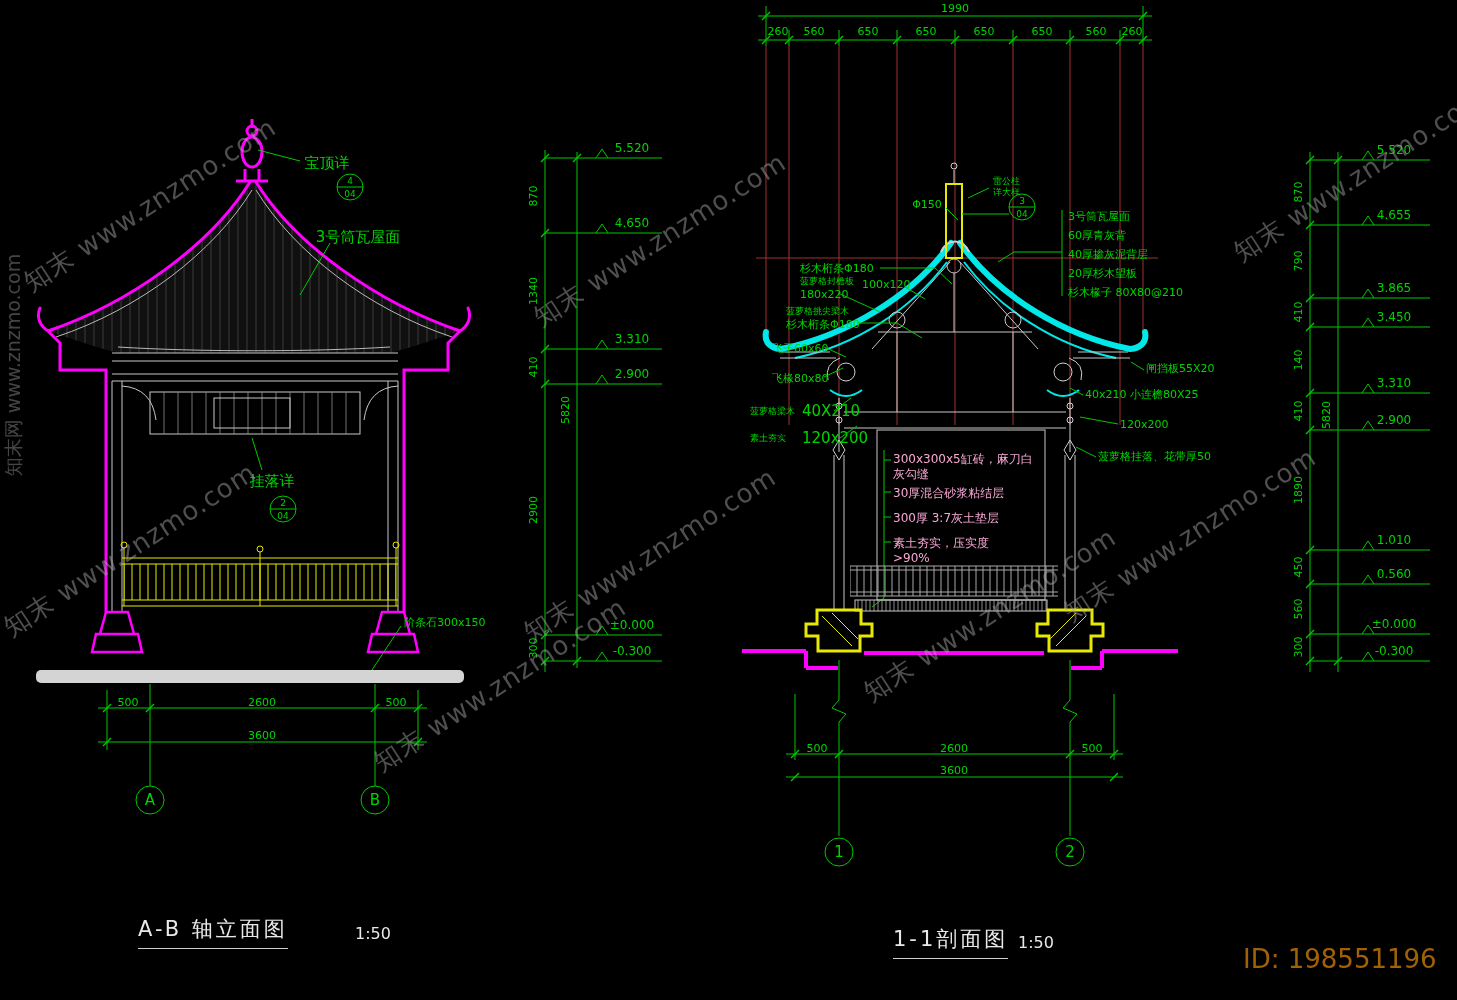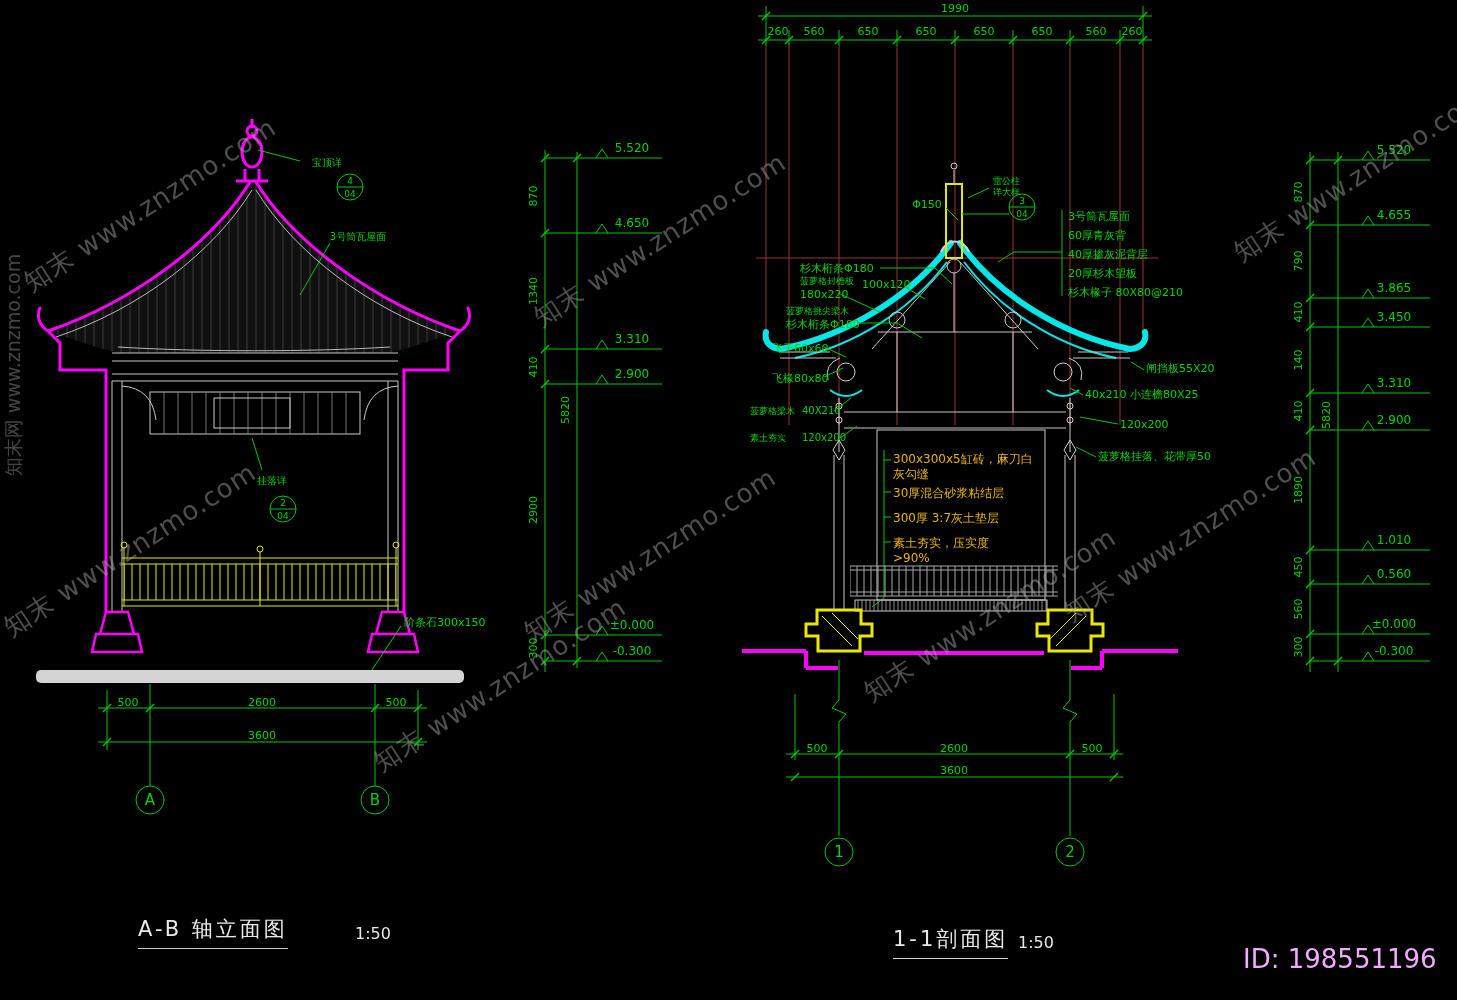--- a/index.html
+++ b/index.html
@@ -3,31 +3,31 @@
 <meta charset="utf-8">
 <style>
   *{margin:0;padding:0;box-sizing:border-box}
   html,body{background:#000;}
   body{width:1457px;height:1000px;overflow:hidden;font-family:"DejaVu Sans",sans-serif}
   .canvas{position:relative;width:1457px;height:1000px;background:#000;}
   svg.art{position:absolute;left:0;top:0}
   .t{position:absolute;color:#00d400;font-size:11px;line-height:1;white-space:nowrap;transform:translate(-50%,-50%)}
   .tl{position:absolute;color:#00d400;font-size:11px;line-height:1;white-space:nowrap;transform:translateY(-50%)}
   .sm{font-size:9px}
-  .lg{font-size:10px}
+  .lg{font-size:15px}
   .rot{transform:translate(-50%,-50%) rotate(-90deg)}
   .axis{font-size:15px}
   .lvl{font-size:12px}
-  .note{position:absolute;color:#eab308;font-size:12px;line-height:1.25;width:150px;white-space:normal}
+  .note{position:absolute;color:#f9a8d4;font-size:12px;line-height:1.25;width:150px;white-space:normal}
   .title{position:absolute;color:#e8e8e8;font-size:21px;letter-spacing:3px;border-bottom:1px solid #cfcfcf;padding-bottom:5px;white-space:nowrap}
   .scale{position:absolute;color:#e8e8e8;font-size:16px;white-space:nowrap}
   .wm{position:absolute;color:rgba(165,165,165,.48);font-size:26px;white-space:nowrap;transform:translate(-50%,-50%) rotate(-33deg);letter-spacing:1px}
   .wmv{position:absolute;color:rgba(165,165,165,.42);font-size:19px;white-space:nowrap;transform:translate(-50%,-50%) rotate(-90deg)}
   .brand{position:absolute;color:#f0f0f0;font-size:54px;letter-spacing:4px;white-space:nowrap}
-  .idtag{position:absolute;color:#f0abfc;font-size:26px;white-space:nowrap}
+  .idtag{position:absolute;color:#a16207;font-size:26px;white-space:nowrap}
 </style>
 </head>
 <body>
 
 <div class="canvas">
 
 <svg class="art" width="1457" height="1000" viewBox="0 0 1457 1000">
   <defs>
     <pattern id="pTile" width="9" height="9" patternUnits="userSpaceOnUse">
       <line x1="4" y1="0" x2="4" y2="9" stroke="#3a3a3a" stroke-width="1"></line>

